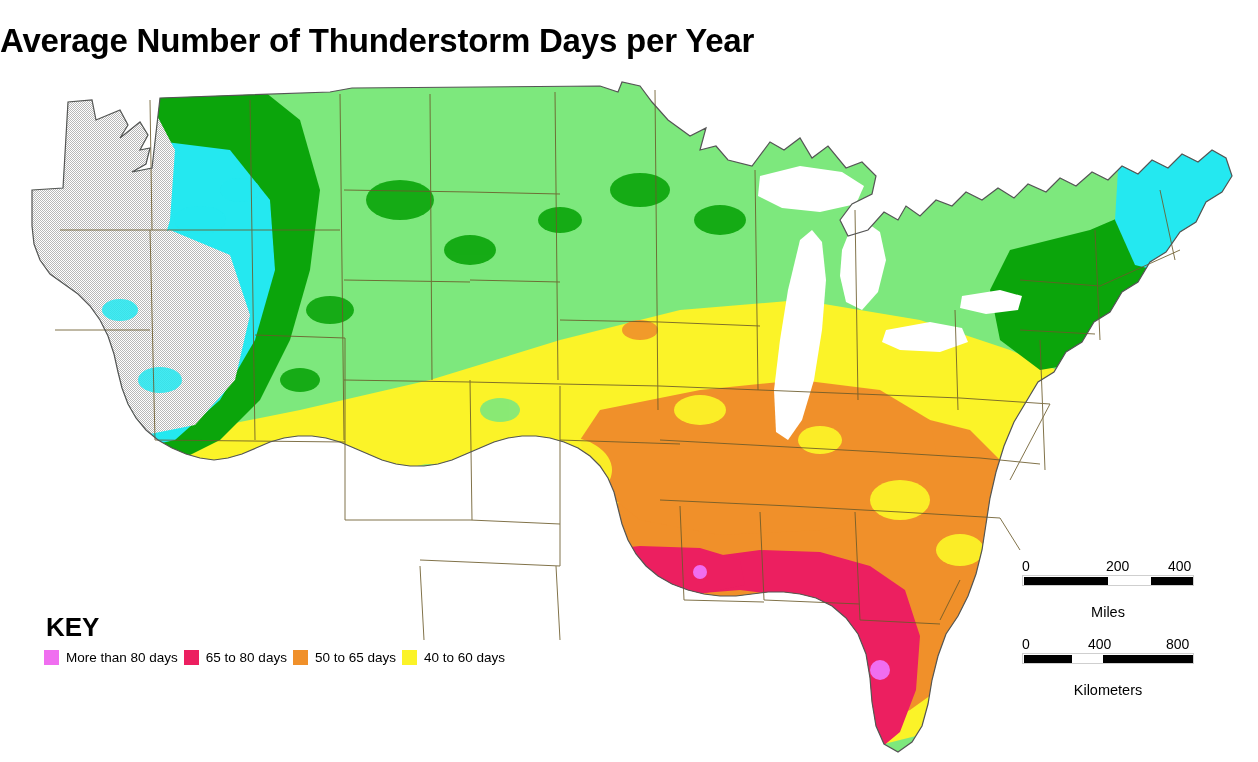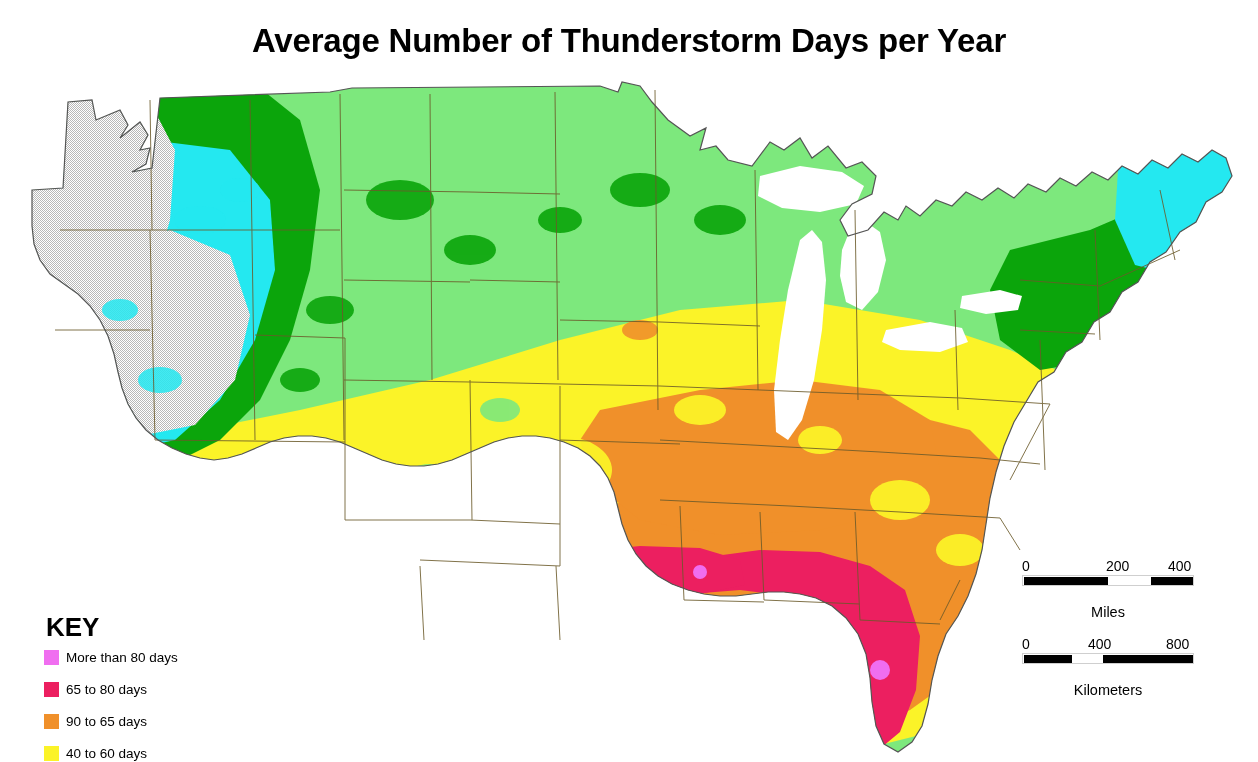--- a/index.html
+++ b/index.html
@@ -13,21 +13,21 @@
     position: relative;
     overflow: hidden;
     font-family: "Liberation Sans", sans-serif;
   }
 
   #page-title {
     position: absolute;
     left: 0;
     top: 22px;
     width: 1258px;
-    text-align: center;
+    text-align: left;
     font-size: 33px;
     font-weight: bold;
     letter-spacing: -0.2px;
     color: #000000;
     font-family: "Liberation Sans", sans-serif;
     white-space: nowrap;
   }
 
   #map-area {
     position: absolute;
@@ -54,22 +54,22 @@
     margin: 0 0 8px 2px;
     font-family: "Liberation Sans", sans-serif;
   }
   .legend-cols {
     display: flex;
     flex-direction: row;
     gap: 20px;
   }
   .legend-col {
     display: flex;
-    flex-direction: column;
-    gap: 14px;
+    flex-direction: row;
+    gap: 6px;
   }
   .legend-row {
     display: flex;
     flex-direction: row;
     align-items: center;
     height: 18px;
   }
   .legend-swatch {
     width: 15px;
     height: 15px;
@@ -381,21 +381,21 @@
       <div class="legend-row">
         <span class="legend-swatch" style="background:#f06ef0"></span>
         <span class="legend-label">More than 80 days</span>
       </div>
       <div class="legend-row">
         <span class="legend-swatch" style="background:#ec1f60"></span>
         <span class="legend-label">65 to 80 days</span>
       </div>
       <div class="legend-row">
         <span class="legend-swatch" style="background:#f0902a"></span>
-        <span class="legend-label">90 to 65 days</span>
+        <span class="legend-label">50 to 65 days</span>
       </div>
       <div class="legend-row">
         <span class="legend-swatch" style="background:#fbf328"></span>
         <span class="legend-label">40 to 60 days</span>
       </div>
     </div>
   </div>
 </div>
 
 <div id="scales">

